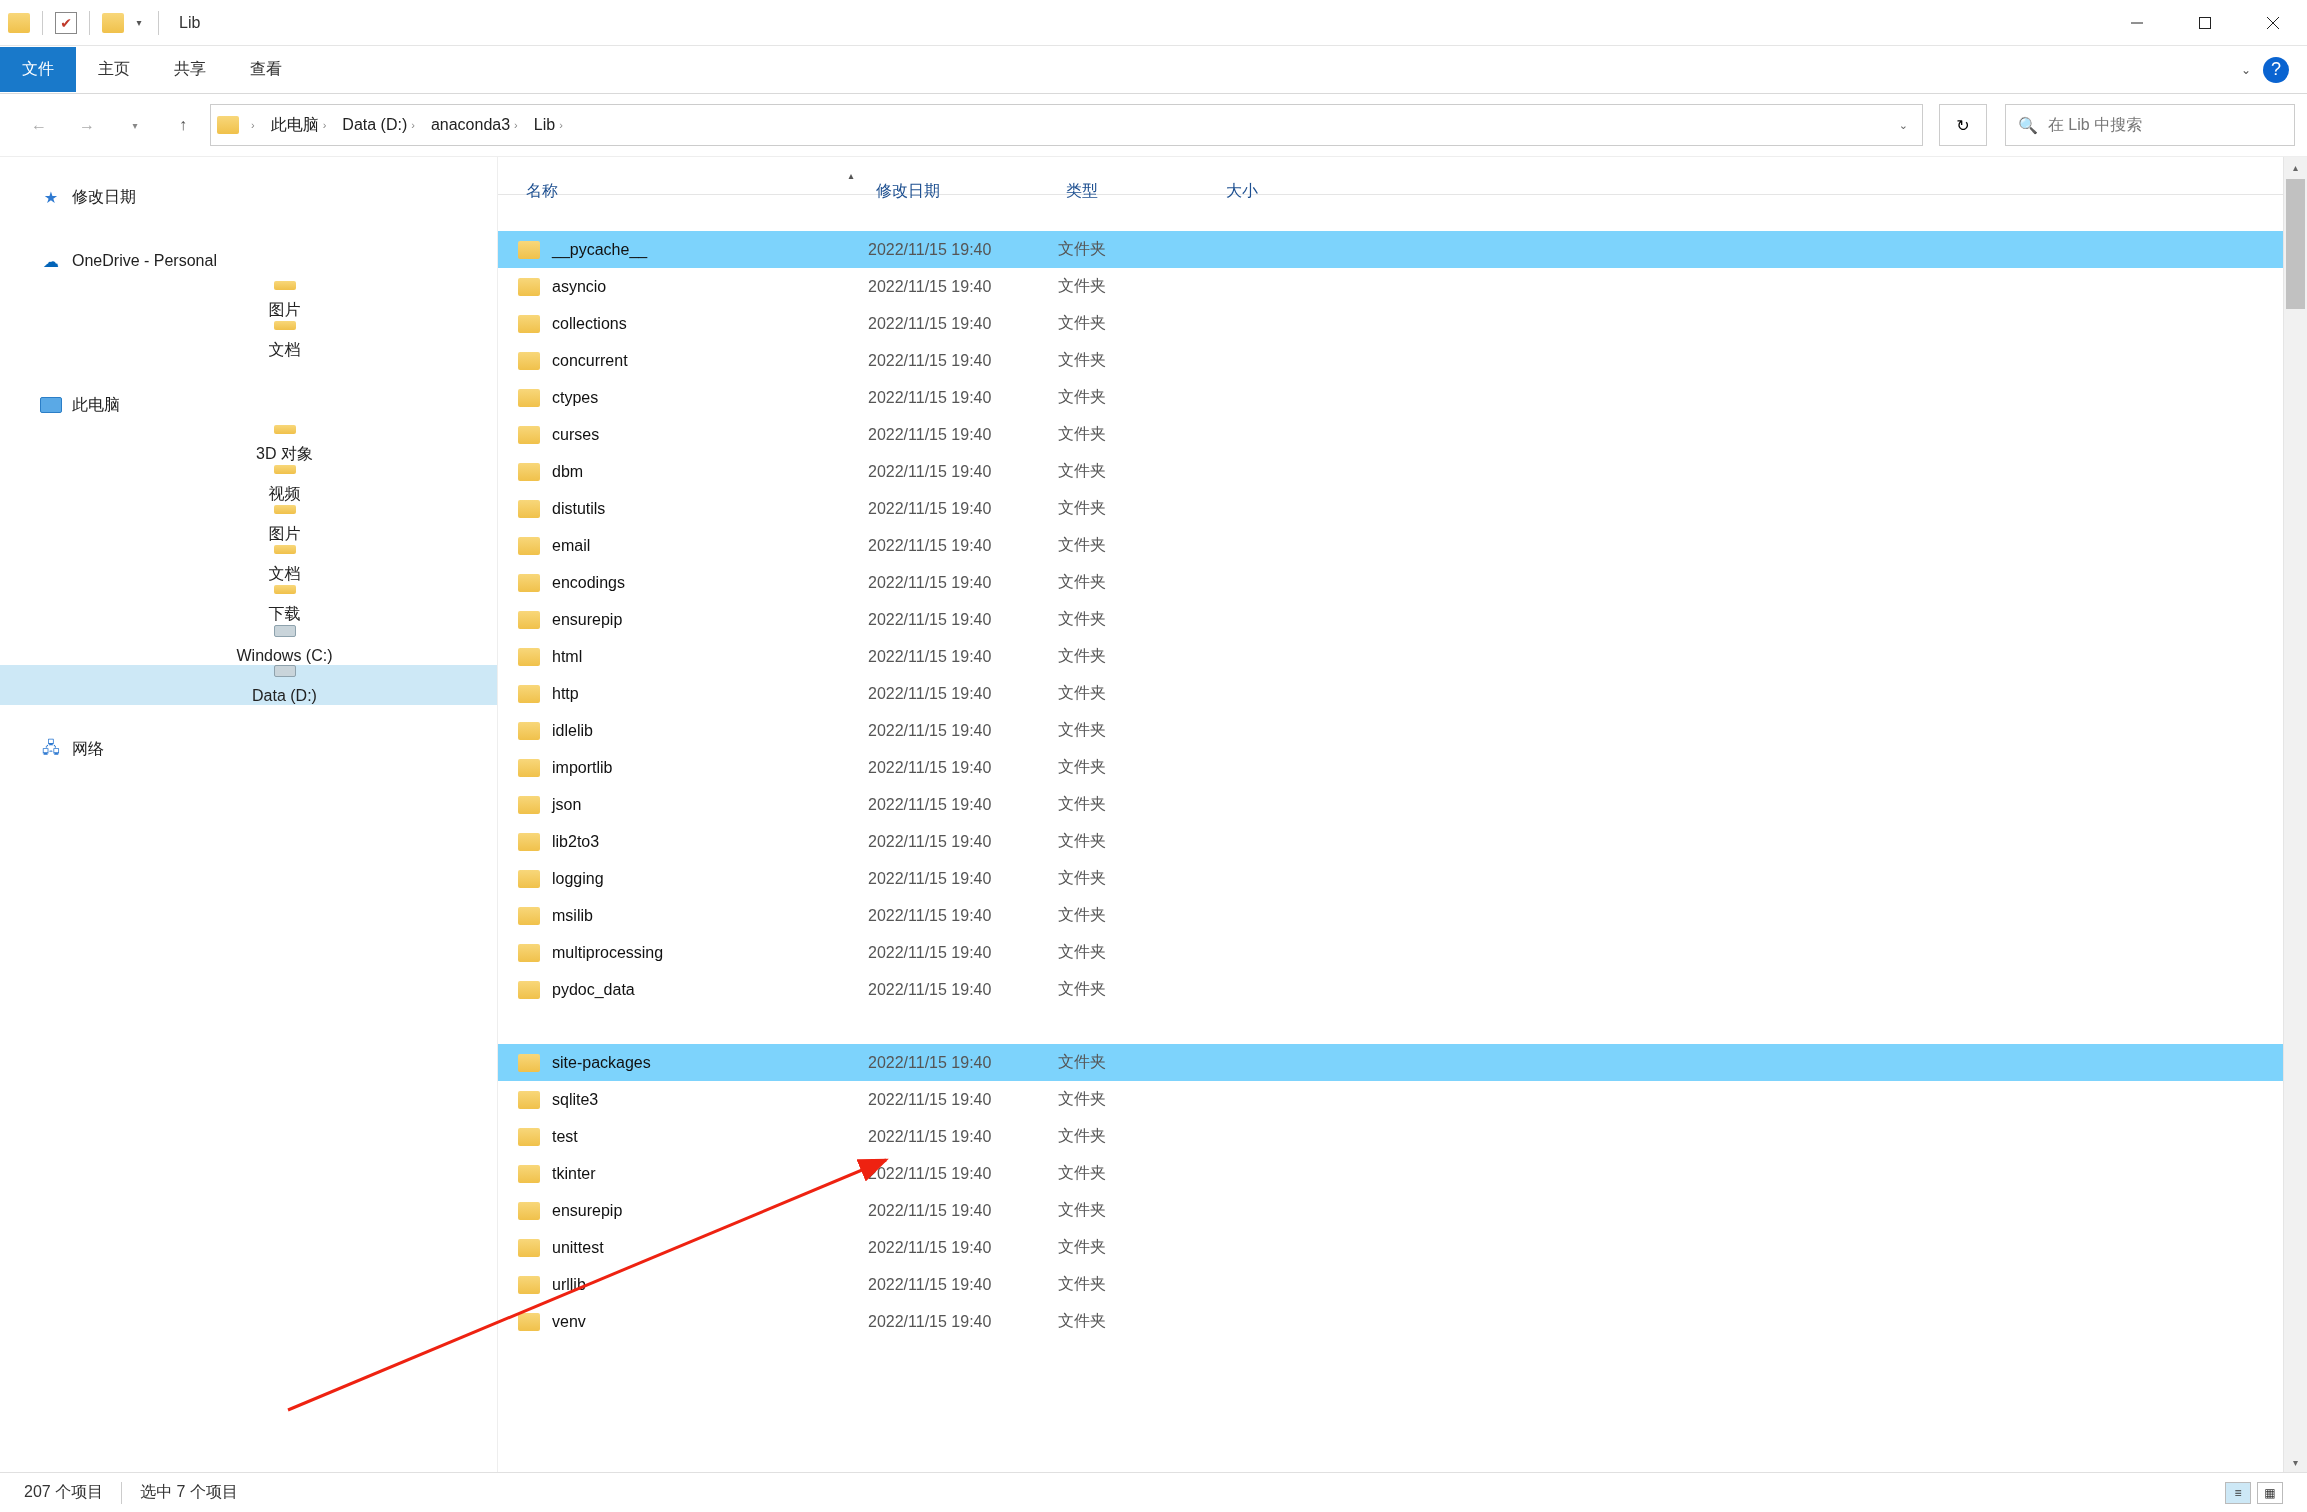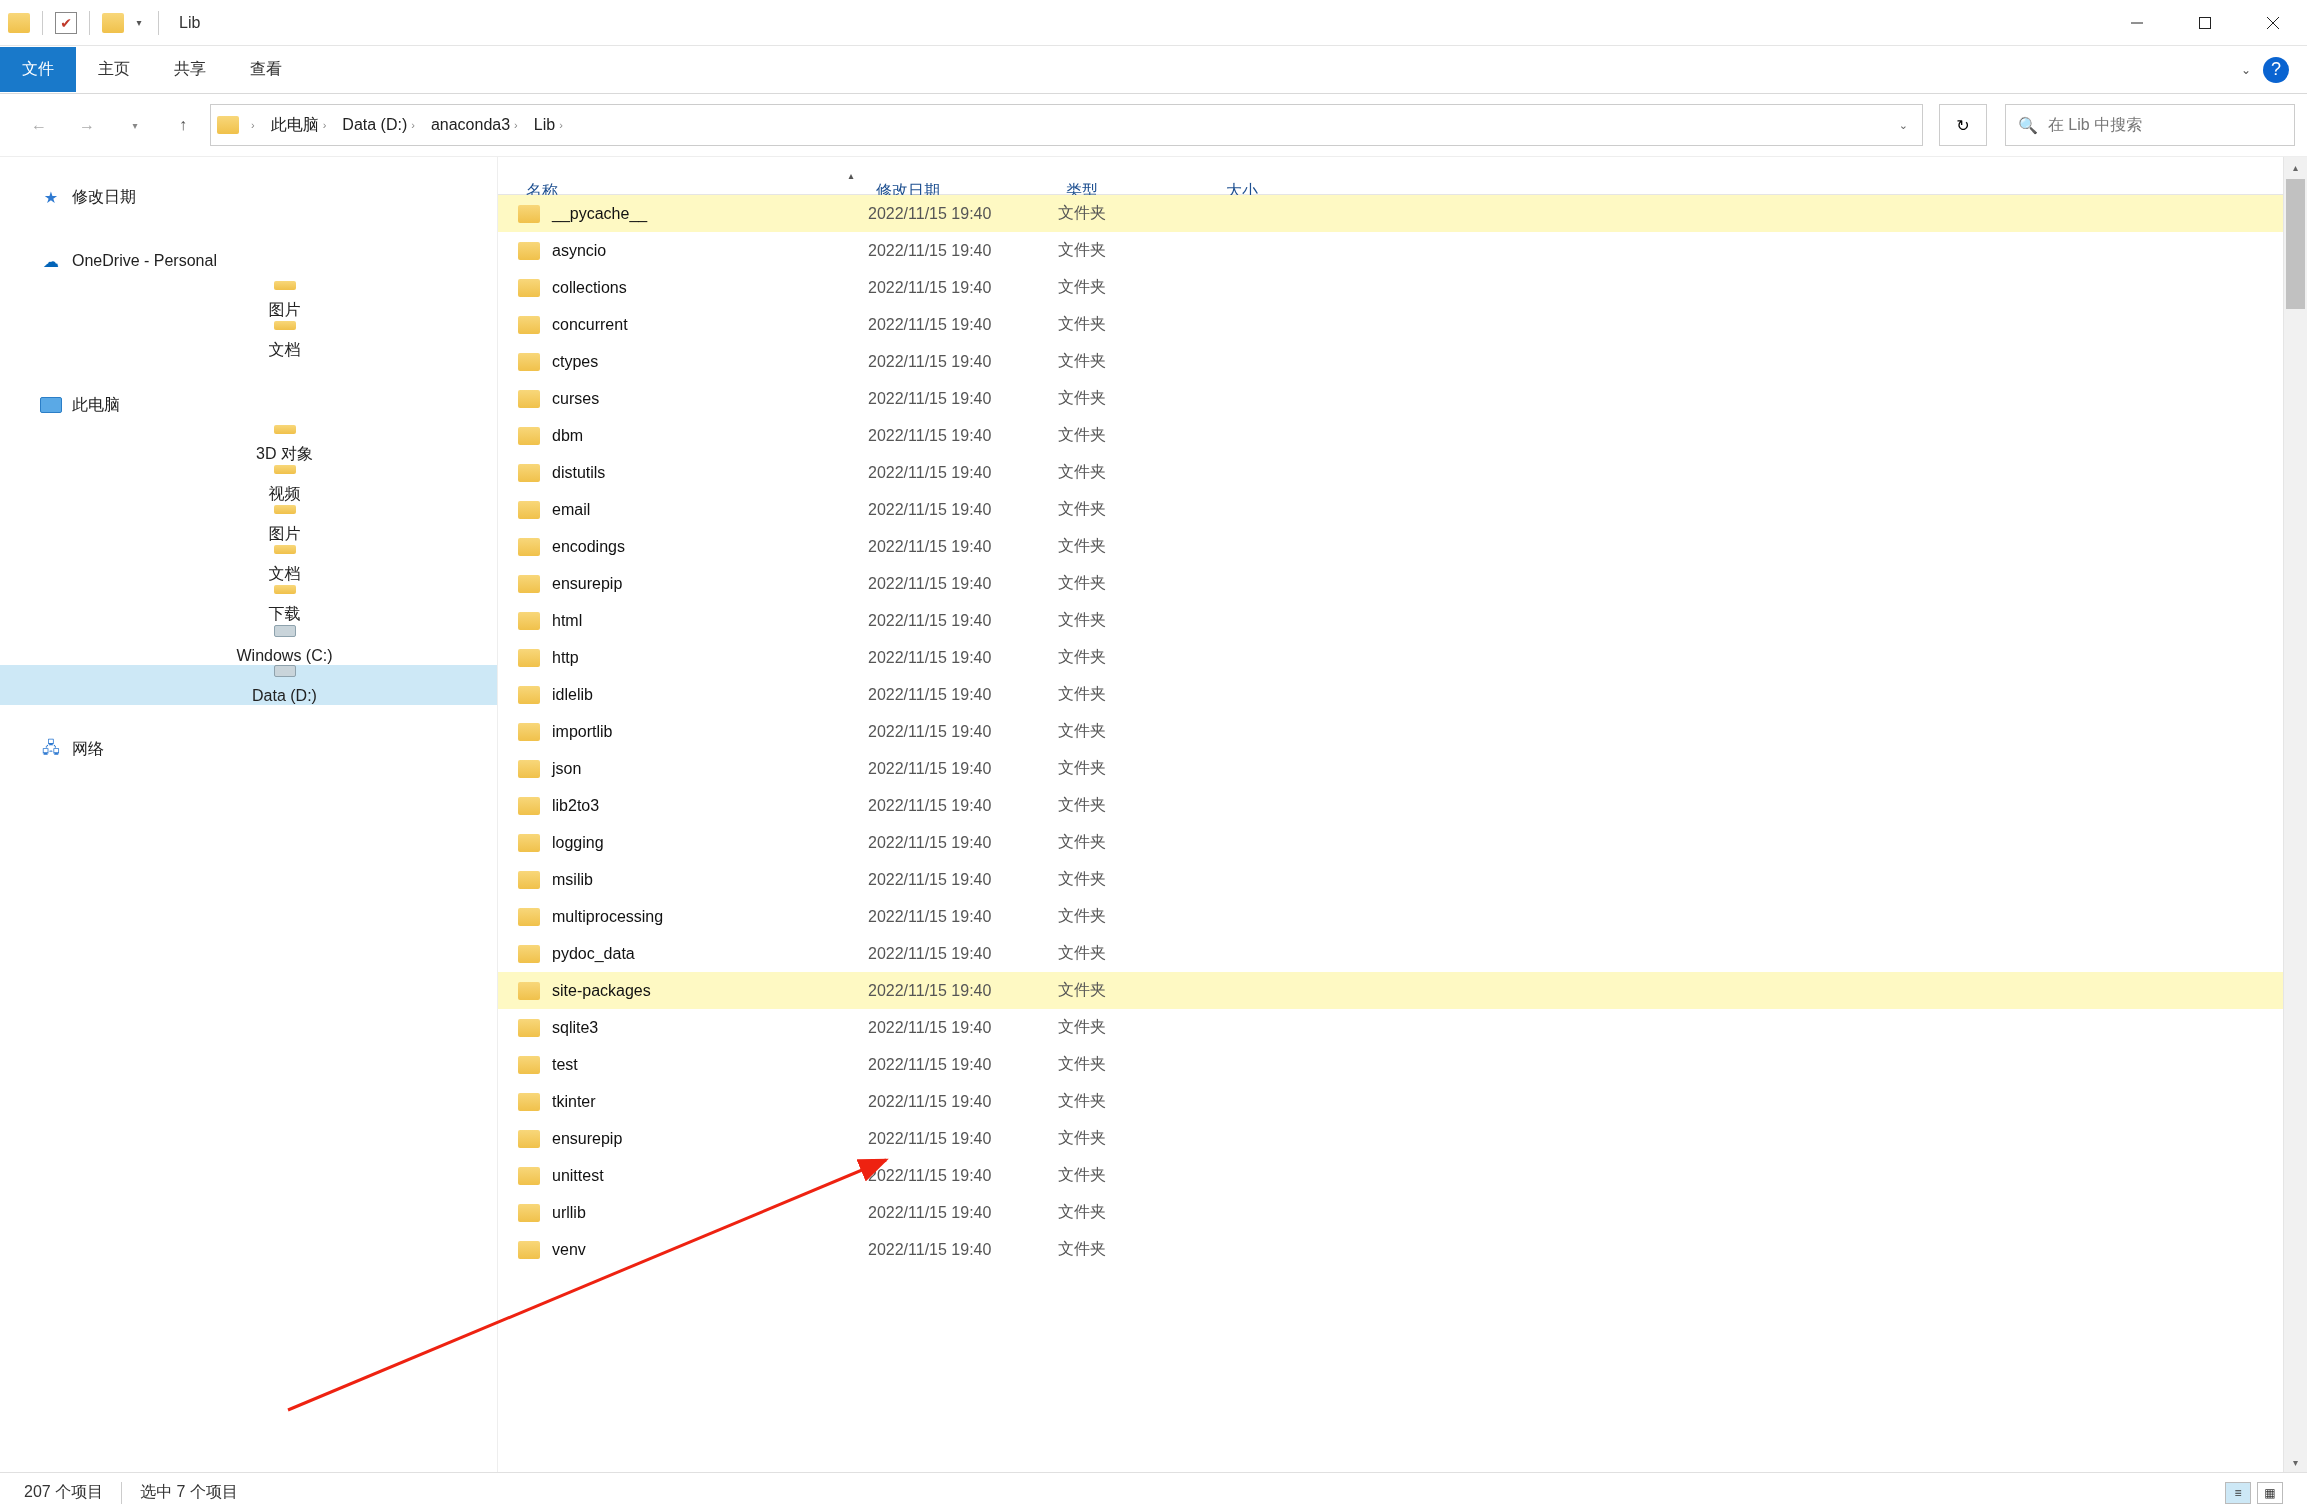--- a/index.html
+++ b/index.html
@@ -50,21 +50,21 @@
   .filezone { flex: 1; display: flex; flex-direction: column; position: relative; }
   .columns { display: flex; align-items: center; height: 38px; border-bottom: 1px solid #e5e5e5; color: #1d4f90; padding-left: 20px; }
   .col { padding: 0 8px; margin-top: 32px; }
   .col.name { width: 350px; }
   .col.date { width: 190px; }
   .col.type { width: 160px; }
   .col.size { width: 120px; }
   .sort-arrow { width: 14px; text-align: center; color: #555; font-size: 10px; margin-left: -24px; margin-right: 10px; }
   .filelist { flex: 1; overflow: hidden; position: relative; }
   .frow { display: flex; align-items: center; height: 37px; padding-left: 20px; }
-  .frow.sel { background: #fef9c3; }
+  .frow.sel { background: #7dd3fc; margin-top: 36px; }
   .frow .ficon { width: 22px; height: 18px; background: linear-gradient(#f8d77a,#f0c14b); border-radius: 2px; margin-right: 12px; }
   .frow .fname { width: 316px; color: #111; }
   .frow .fdate { width: 190px; color: #555; }
   .frow .ftype { width: 160px; color: #555; }
   .scrollbar { position: absolute; right: 0; top: 0; bottom: 0; width: 24px; background: #f1f1f1; border-left: 1px solid #e5e5e5; }
   .scroll-thumb { position: absolute; top: 22px; left: 2px; right: 2px; height: 130px; background: #c1c1c1; }
   .scroll-arrow { position: absolute; left: 0; right: 0; height: 20px; display: flex; align-items: center; justify-content: center; color: #666; font-size: 10px; }
   
   .statusbar { position: absolute; left: 0; right: 0; bottom: 0; height: 40px; border-top: 1px solid #e0e0e0; display: flex; align-items: center; padding: 0 24px; color: #333; gap: 18px; background: #fff; }
   .status-sep { width: 1px; height: 22px; background: #ccc; }

